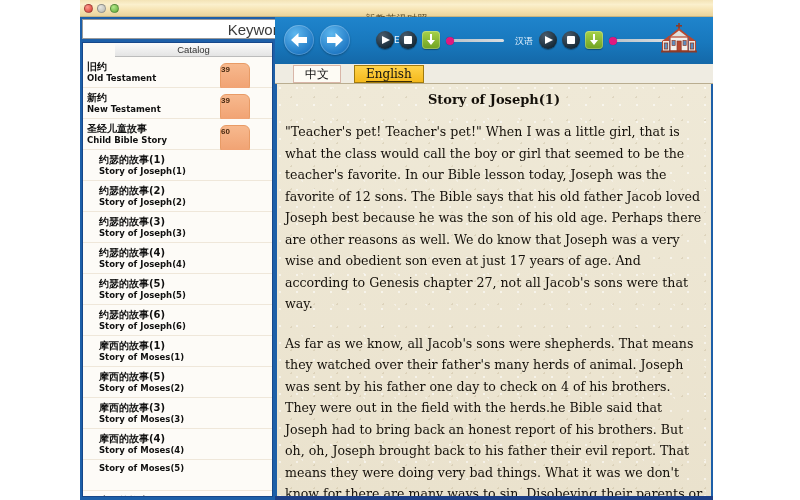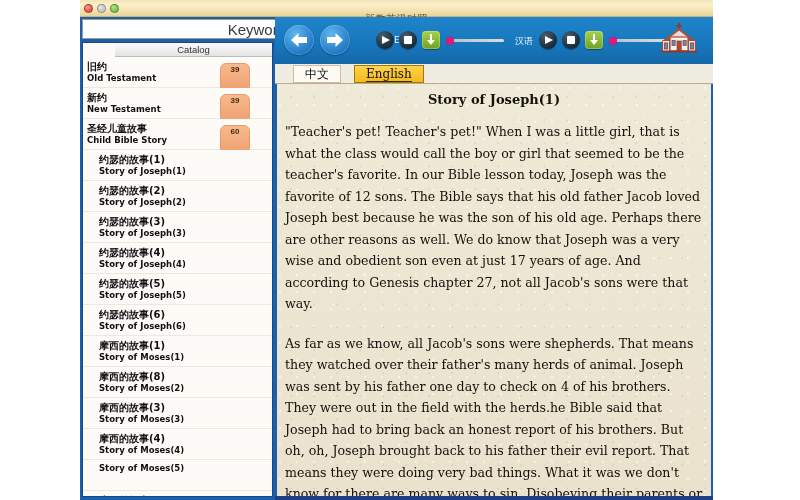--- a/index.html
+++ b/index.html
@@ -147,21 +147,21 @@
     position: absolute;
     right: 22px; top: 6px;
     min-width: 30px; height: 29px;
     border-radius: 6px;
     background: linear-gradient(to bottom,#f7b98e,#f0a070);
     border: 1px solid #e3handled;
     border: 1px solid #e89b66;
     color: #4a2a10;
     font-size: 8px;
     font-weight: bold;
-    text-align: center;
+    text-align: left;
     line-height: 11px;
     font-family: "Liberation Sans", sans-serif;
   }
 
   
   .right-area {
     position: absolute;
     left: 195px; top: 17px;
     width: 438px; height: 483px;
     background: #1d5fa8;
@@ -385,21 +385,21 @@
             </div>
             <div class="cat-item child">
               <div class="cat-cn">约瑟的故事(6)</div>
               <div class="cat-en">Story of Joseph(6)</div>
             </div>
             <div class="cat-item child">
               <div class="cat-cn">摩西的故事(1)</div>
               <div class="cat-en">Story of Moses(1)</div>
             </div>
             <div class="cat-item child">
-              <div class="cat-cn">摩西的故事(8)</div>
+              <div class="cat-cn">摩西的故事(5)</div>
               <div class="cat-en">Story of Moses(2)</div>
             </div>
             <div class="cat-item child">
               <div class="cat-cn">摩西的故事(3)</div>
               <div class="cat-en">Story of Moses(3)</div>
             </div>
             <div class="cat-item child">
               <div class="cat-cn">摩西的故事(4)</div>
               <div class="cat-en">Story of Moses(4)</div>
             </div>

